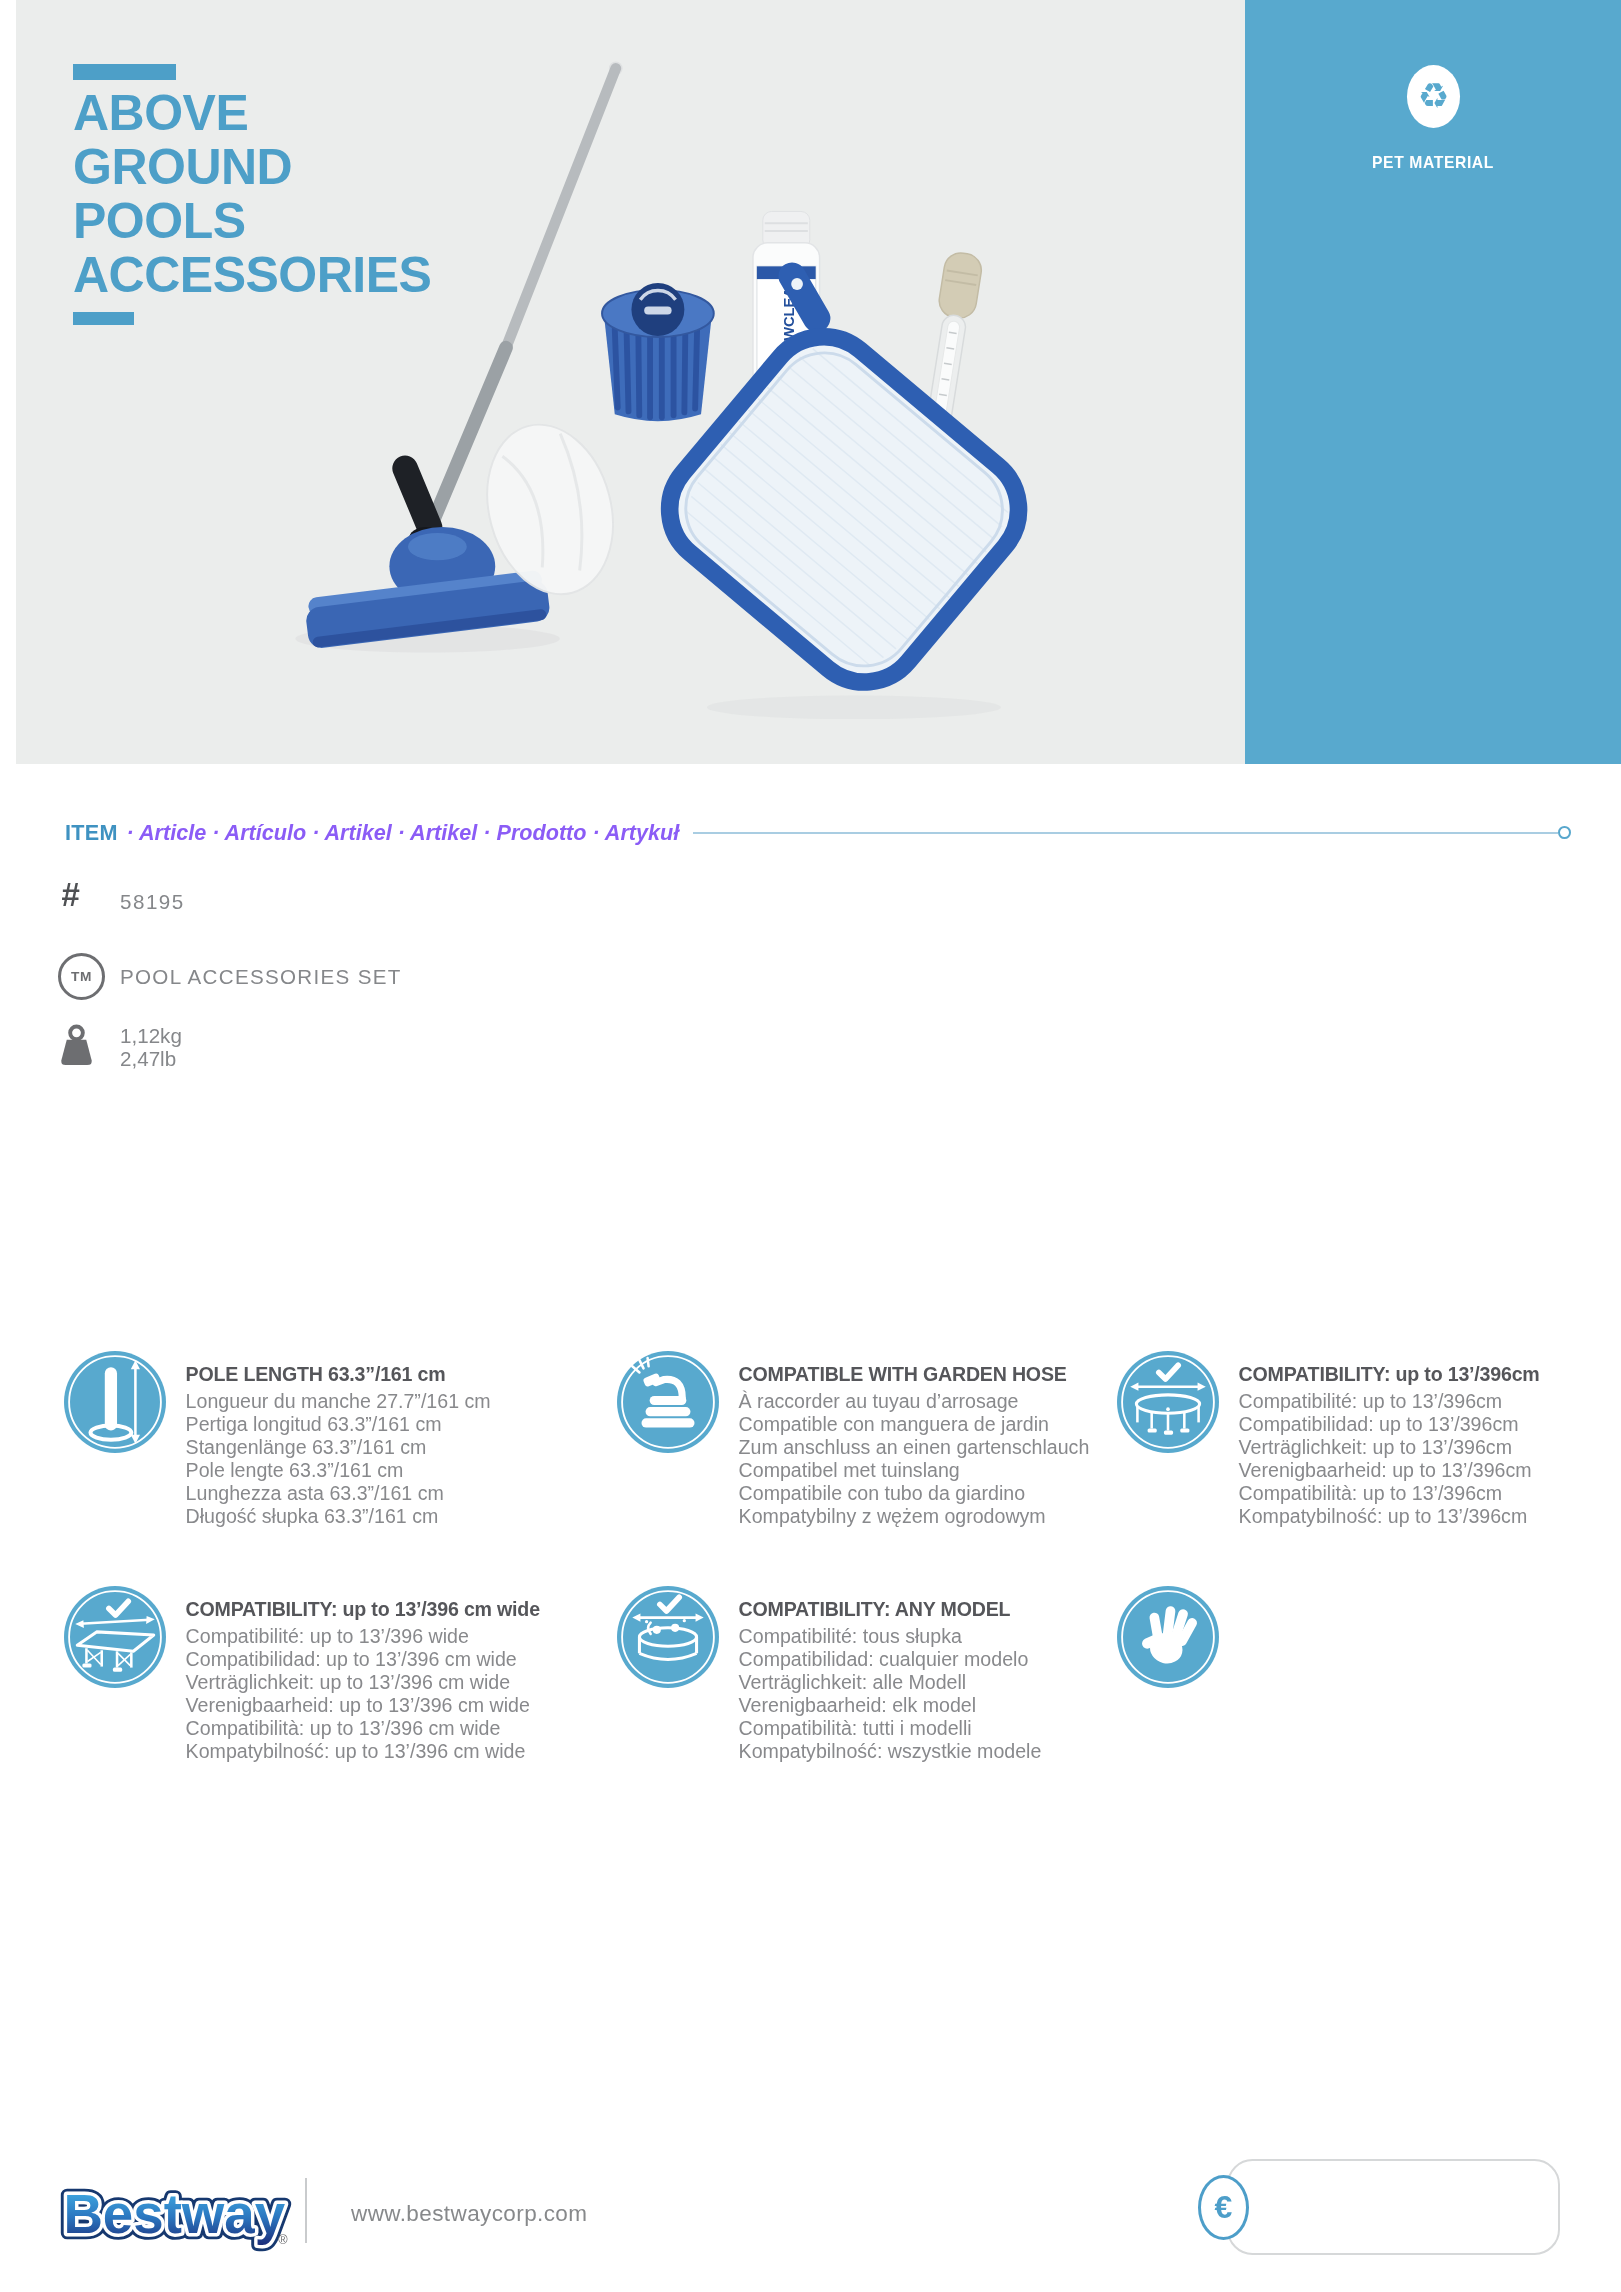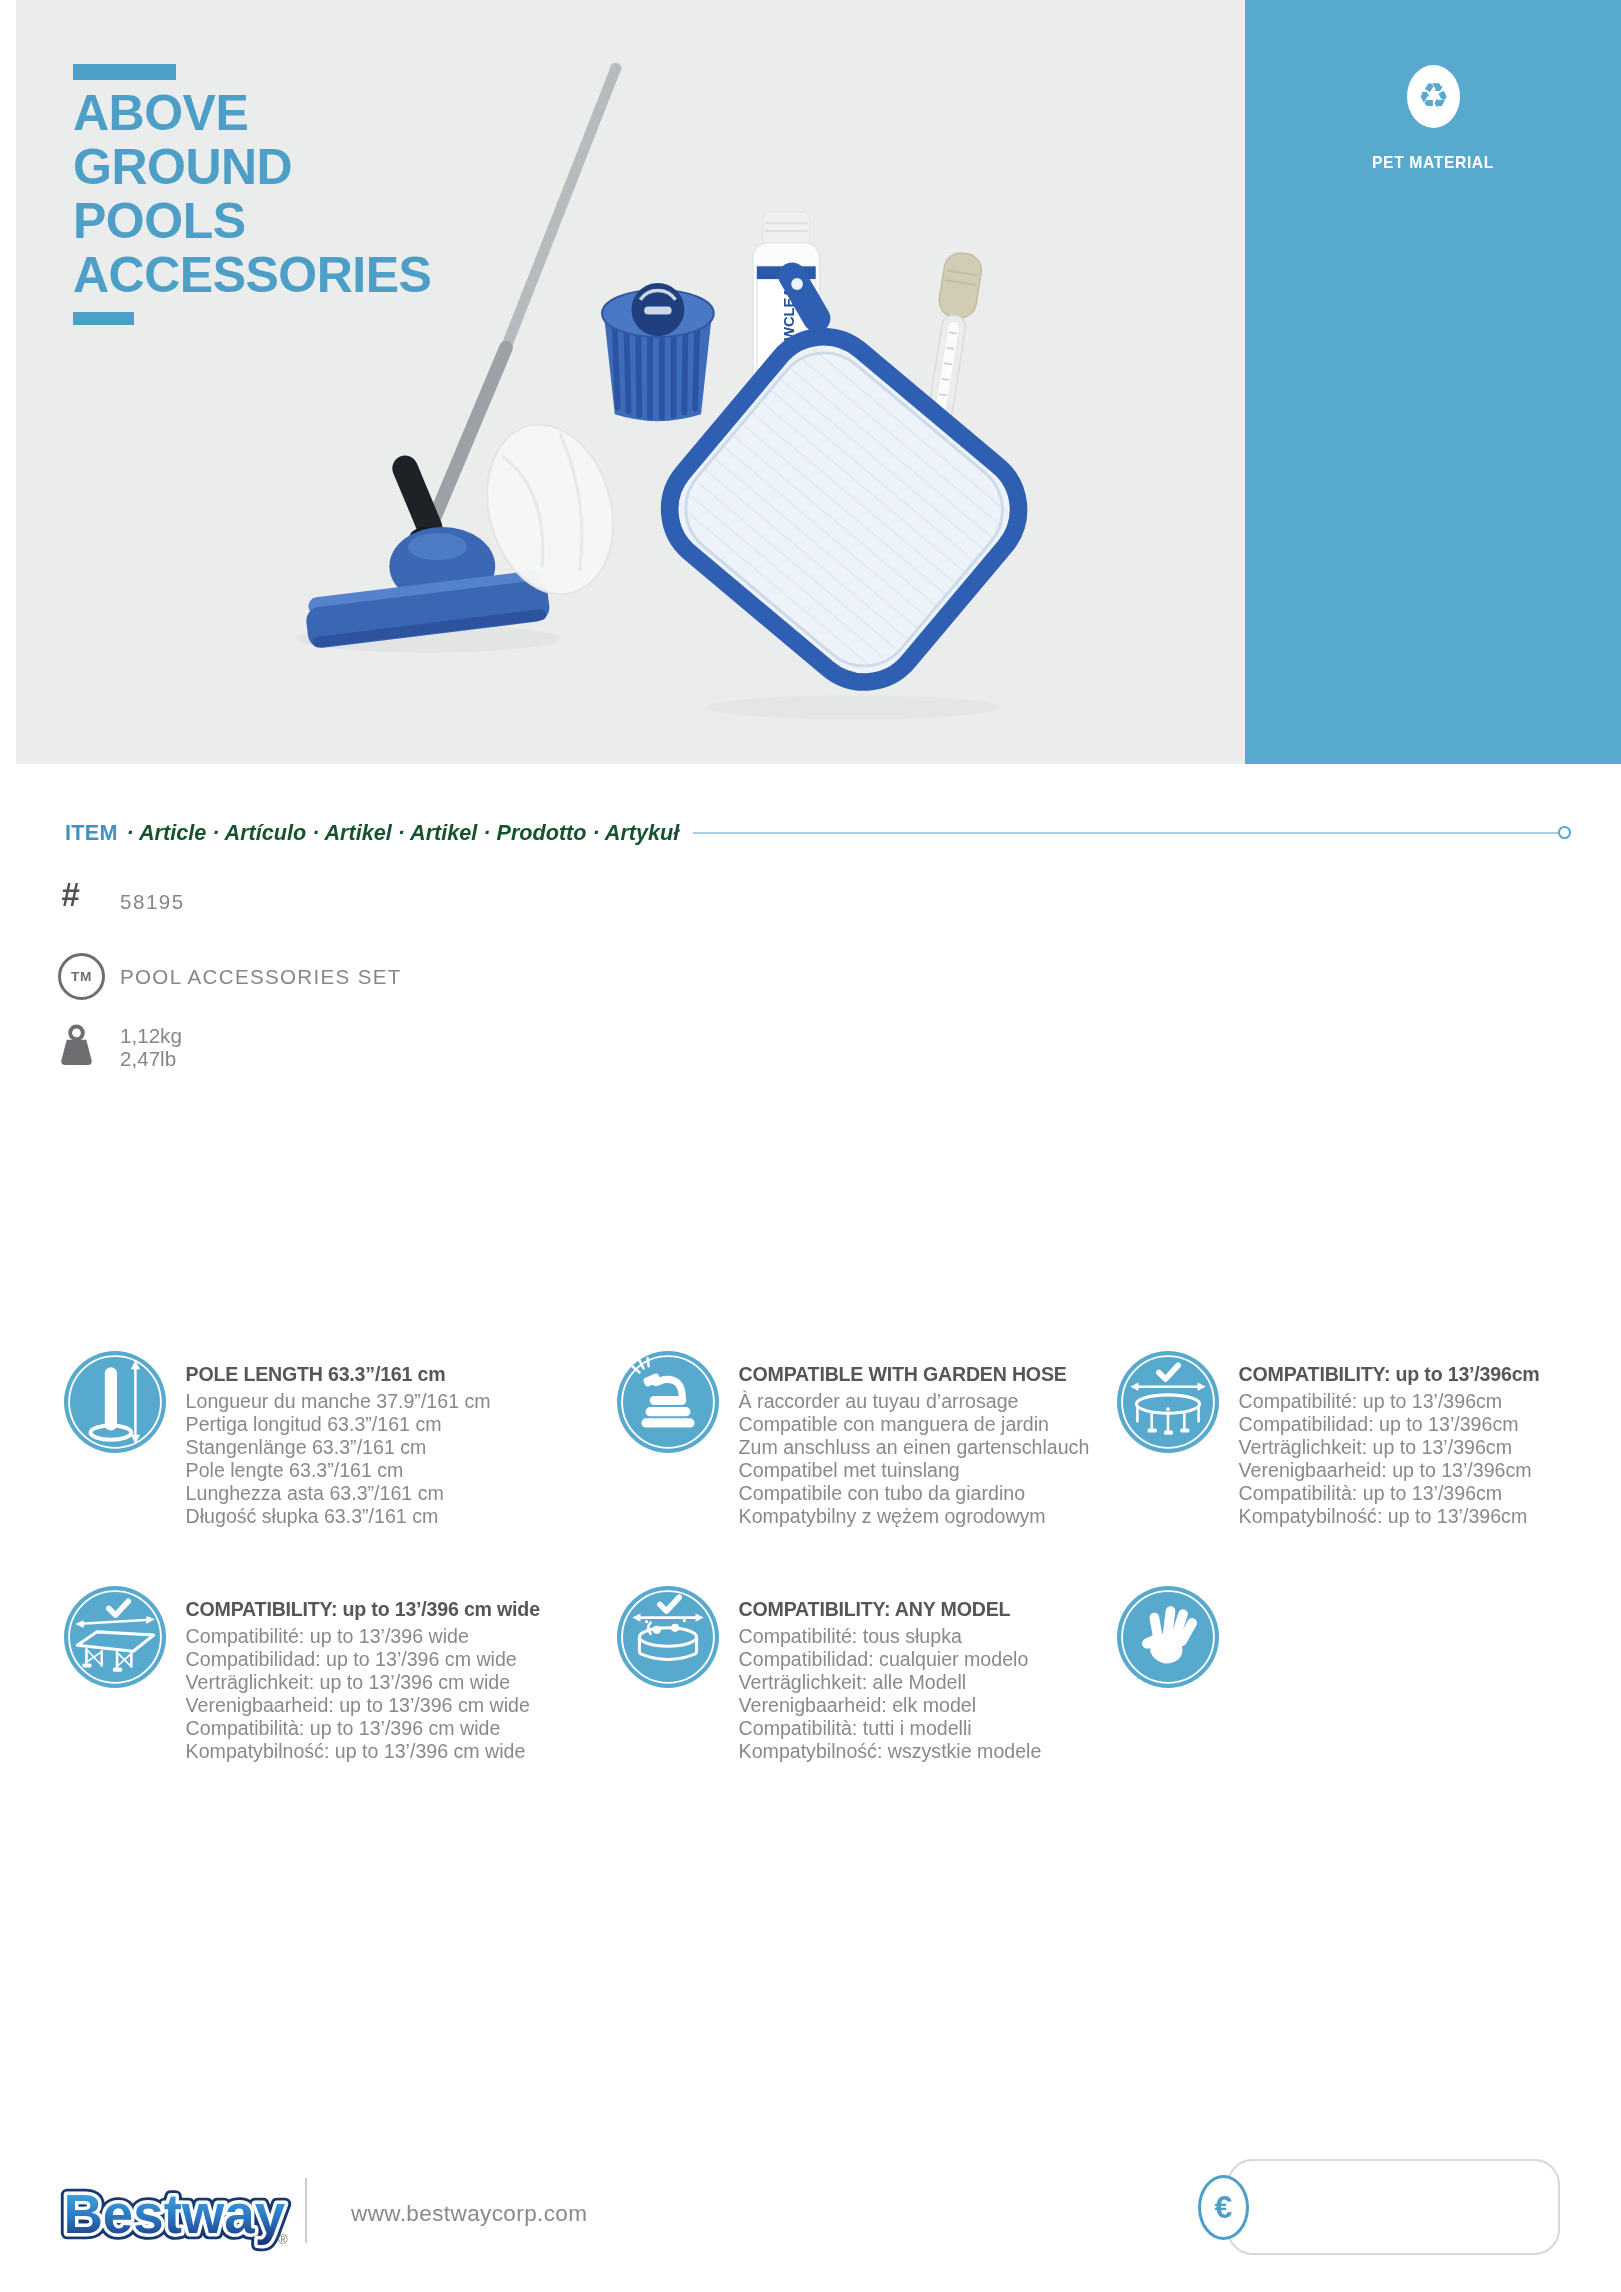--- a/index.html
+++ b/index.html
@@ -14,21 +14,21 @@
   .pet-label{margin-top:23.5px;font-size:15.7px;font-weight:bold;color:#ffffff;letter-spacing:0.6px;}
   .bar-top{position:absolute;left:57px;top:64px;width:103px;height:15.7px;background:#4d9fc8;}
   .bar-bottom{position:absolute;left:57px;top:312px;width:61px;height:12.7px;background:#4d9fc8;}
   .hero-title{position:absolute;left:57px;top:86px;font-size:50px;font-weight:bold;color:#4d9fc8;
               line-height:54px;letter-spacing:-0.5px;white-space:pre-line;}
   .product-svg{position:absolute;left:147px;top:29px;}
 
   
   .sec-head{position:absolute;left:65px;width:1506px;height:27.4px;display:flex;align-items:center;}
   .sec-head .bold{font-size:21.6px;font-weight:bold;color:#3f92c1;letter-spacing:0.3px;white-space:nowrap;}
-  .sec-head .rest{font-size:21.6px;font-weight:bold;font-style:italic;color:#14532d;margin-left:8.8px;white-space:nowrap;}
+  .sec-head .rest{font-size:21.6px;font-weight:bold;font-style:italic;color:#8b5cf6;margin-left:8.8px;white-space:nowrap;}
   .sec-head .rule{flex:1;height:0;border-top:2px solid #a9cde2;margin-left:13.7px;}
   .sec-head .endcap{width:8.8px;height:8.8px;border:2px solid #58a7cd;border-radius:50%;background:#fff;}
   #item-head{top:819px;}
   #filtration-head{top:1255px;}
 
   
   .hash{position:absolute;left:61px;top:876px;font-size:33px;font-weight:bold;color:#4f5154;font-style:italic;}
   .item-number{position:absolute;left:120px;top:890px;font-size:20.6px;color:#85878a;letter-spacing:1.5px;}
   .tm-circle{position:absolute;left:58px;top:953px;width:41px;height:41px;border:3.4px solid #6d6e71;
              border-radius:50%;display:flex;align-items:center;justify-content:center;
@@ -207,21 +207,21 @@
       <circle cx="50" cy="50" r="50" fill="#58a9ce"></circle>
       <circle cx="50" cy="50" r="45" fill="none" stroke="#ffffff" stroke-width="1.8"></circle>
       <rect x="40" y="16" width="12" height="62" rx="6" fill="#ffffff"></rect>
       <ellipse cx="46" cy="80" rx="20" ry="7" fill="none" stroke="#ffffff" stroke-width="4"></ellipse>
       <line x1="70" y1="15" x2="70" y2="85" stroke="#ffffff" stroke-width="2.5"></line>
       <polygon points="70,9 65.5,18 74.5,18" fill="#ffffff"></polygon>
       <polygon points="70,91 65.5,82 74.5,82" fill="#ffffff"></polygon>
     </svg>
     <div class="ftext">
       <div class="ftitle">POLE LENGTH 63.3”/161 cm</div>
-      <div class="fline">Longueur du manche 37.9”/161 cm</div>
+      <div class="fline">Longueur du manche 27.7”/161 cm</div>
       <div class="fline">Pertiga longitud 63.3”/161 cm</div>
       <div class="fline">Stangenlänge 63.3”/161 cm</div>
       <div class="fline">Pole lengte 63.3”/161 cm</div>
       <div class="fline">Lunghezza asta 63.3”/161 cm</div>
       <div class="fline">Długość słupka 63.3”/161 cm</div>
     </div>
   </div>
 
   <div class="cell c2 r1">
     <svg class="fics" width="102" height="102" viewBox="0 0 100 100">

